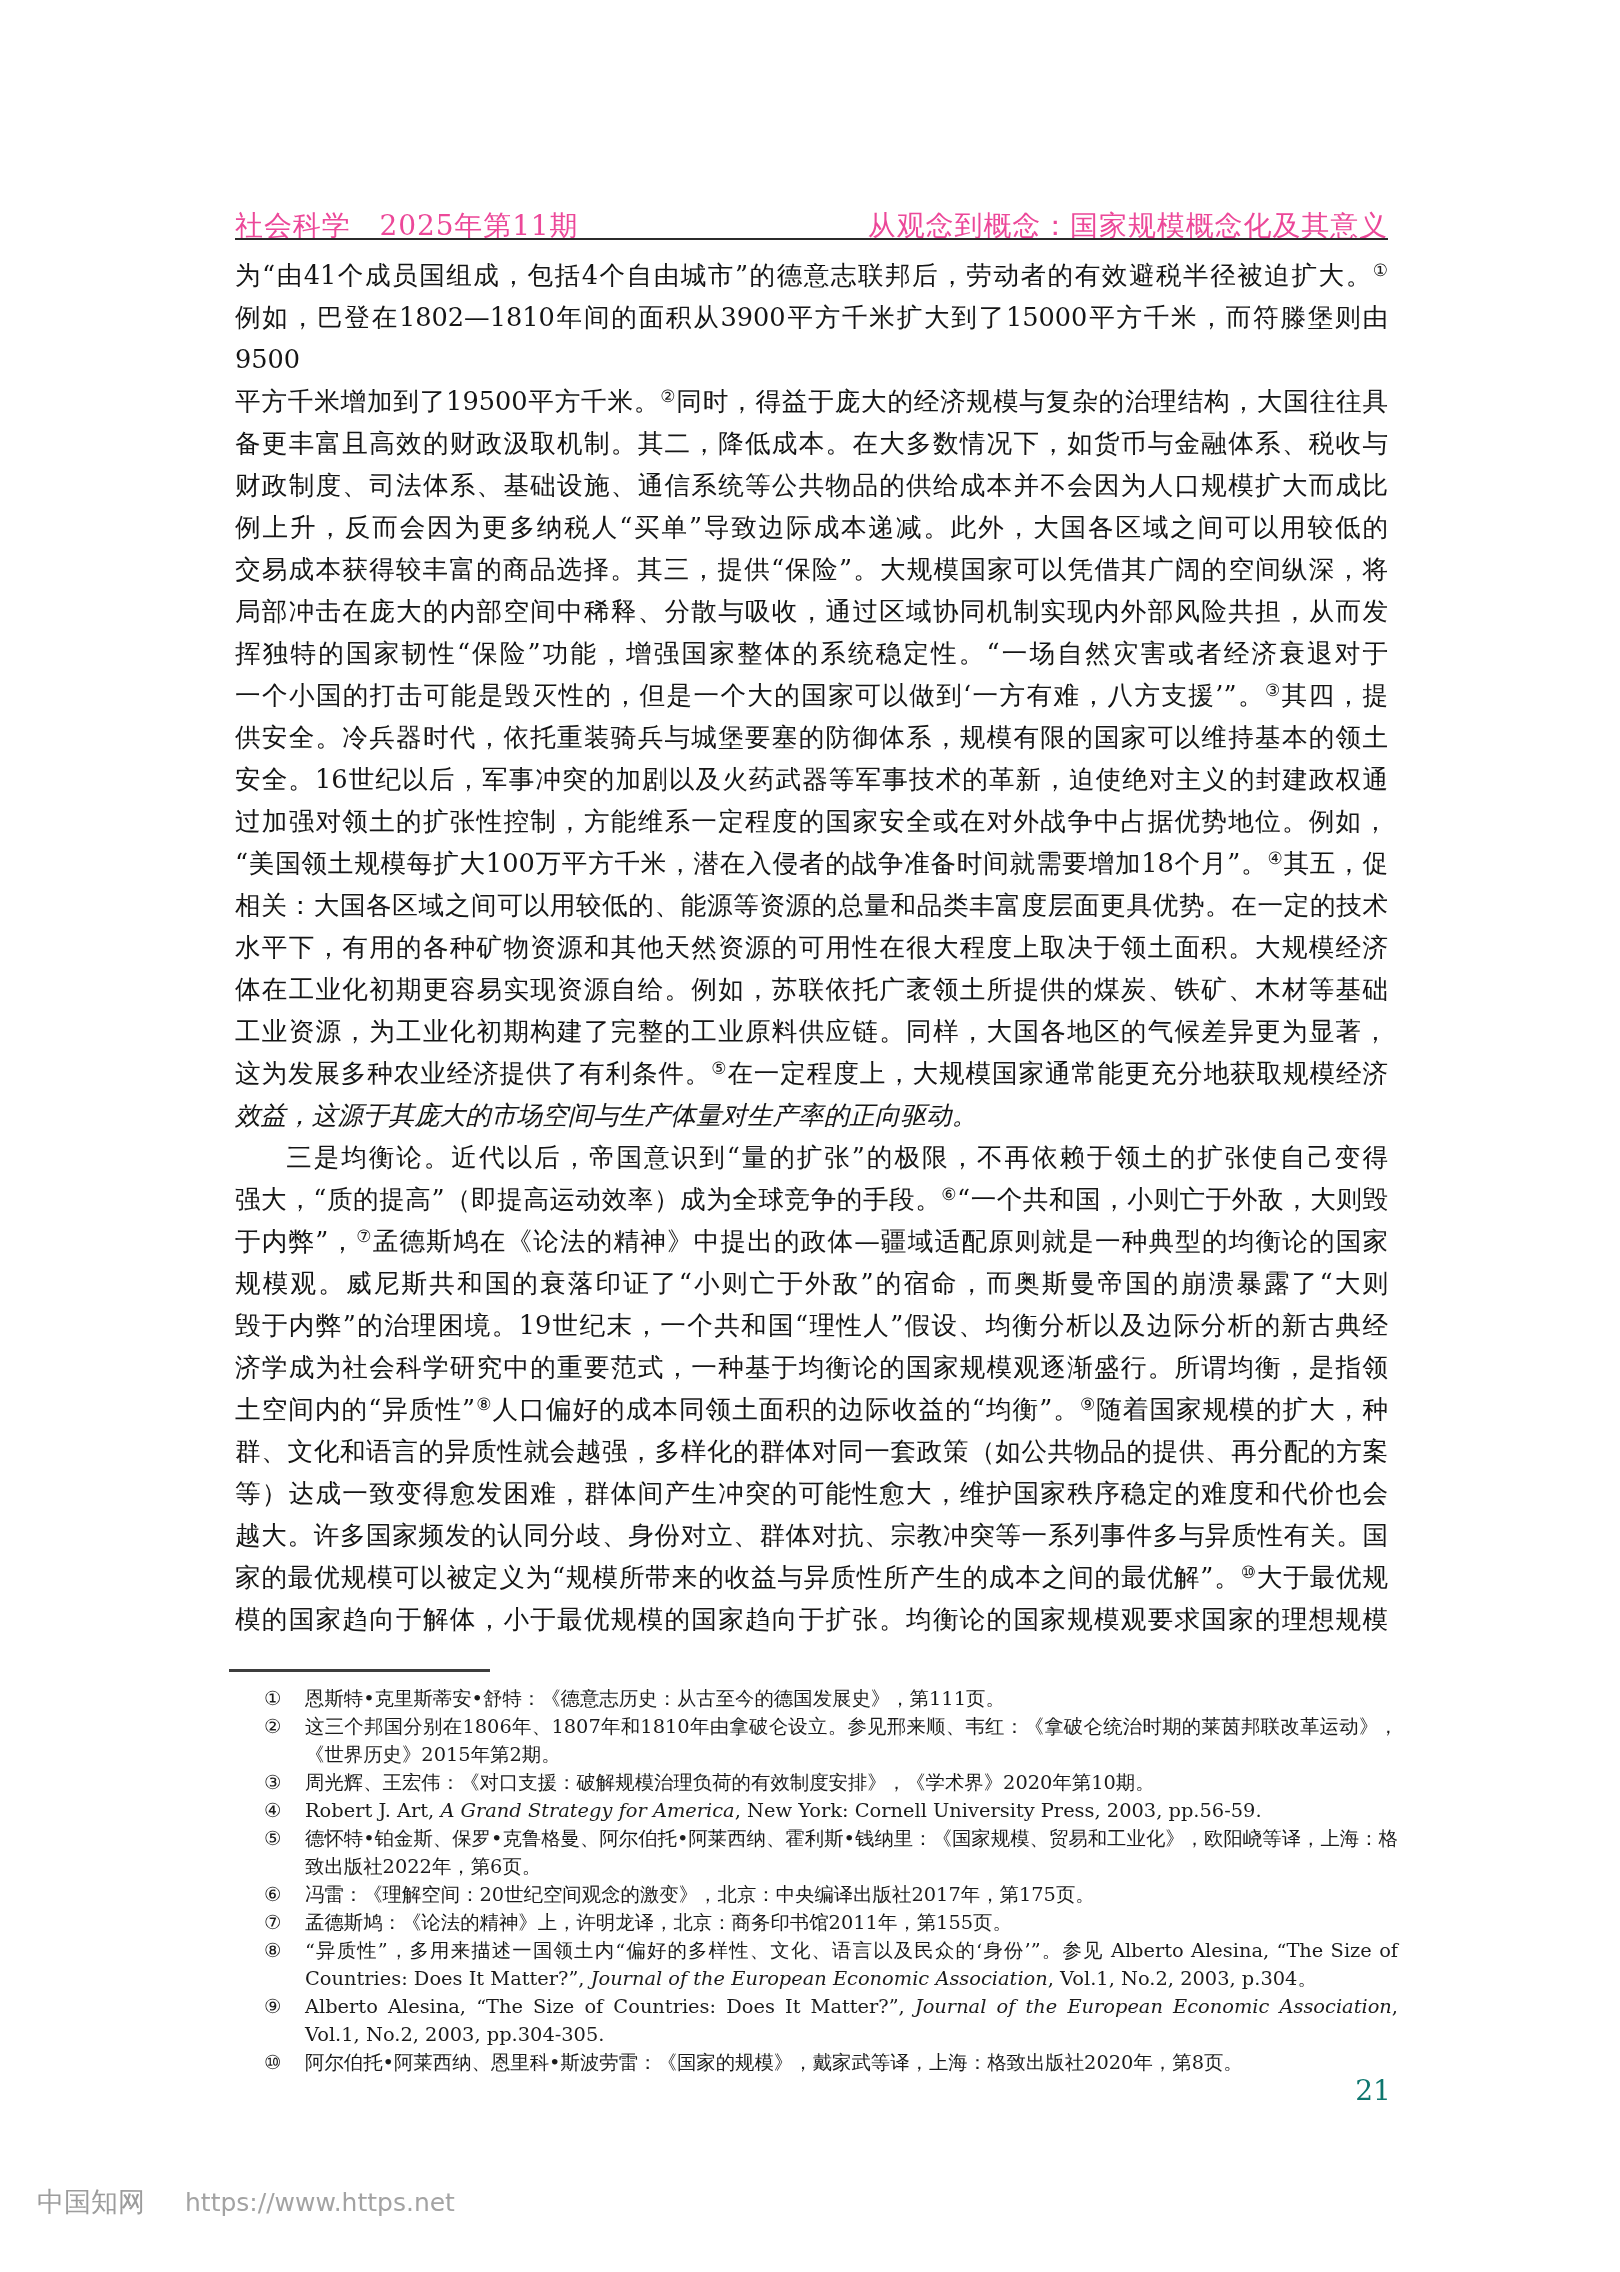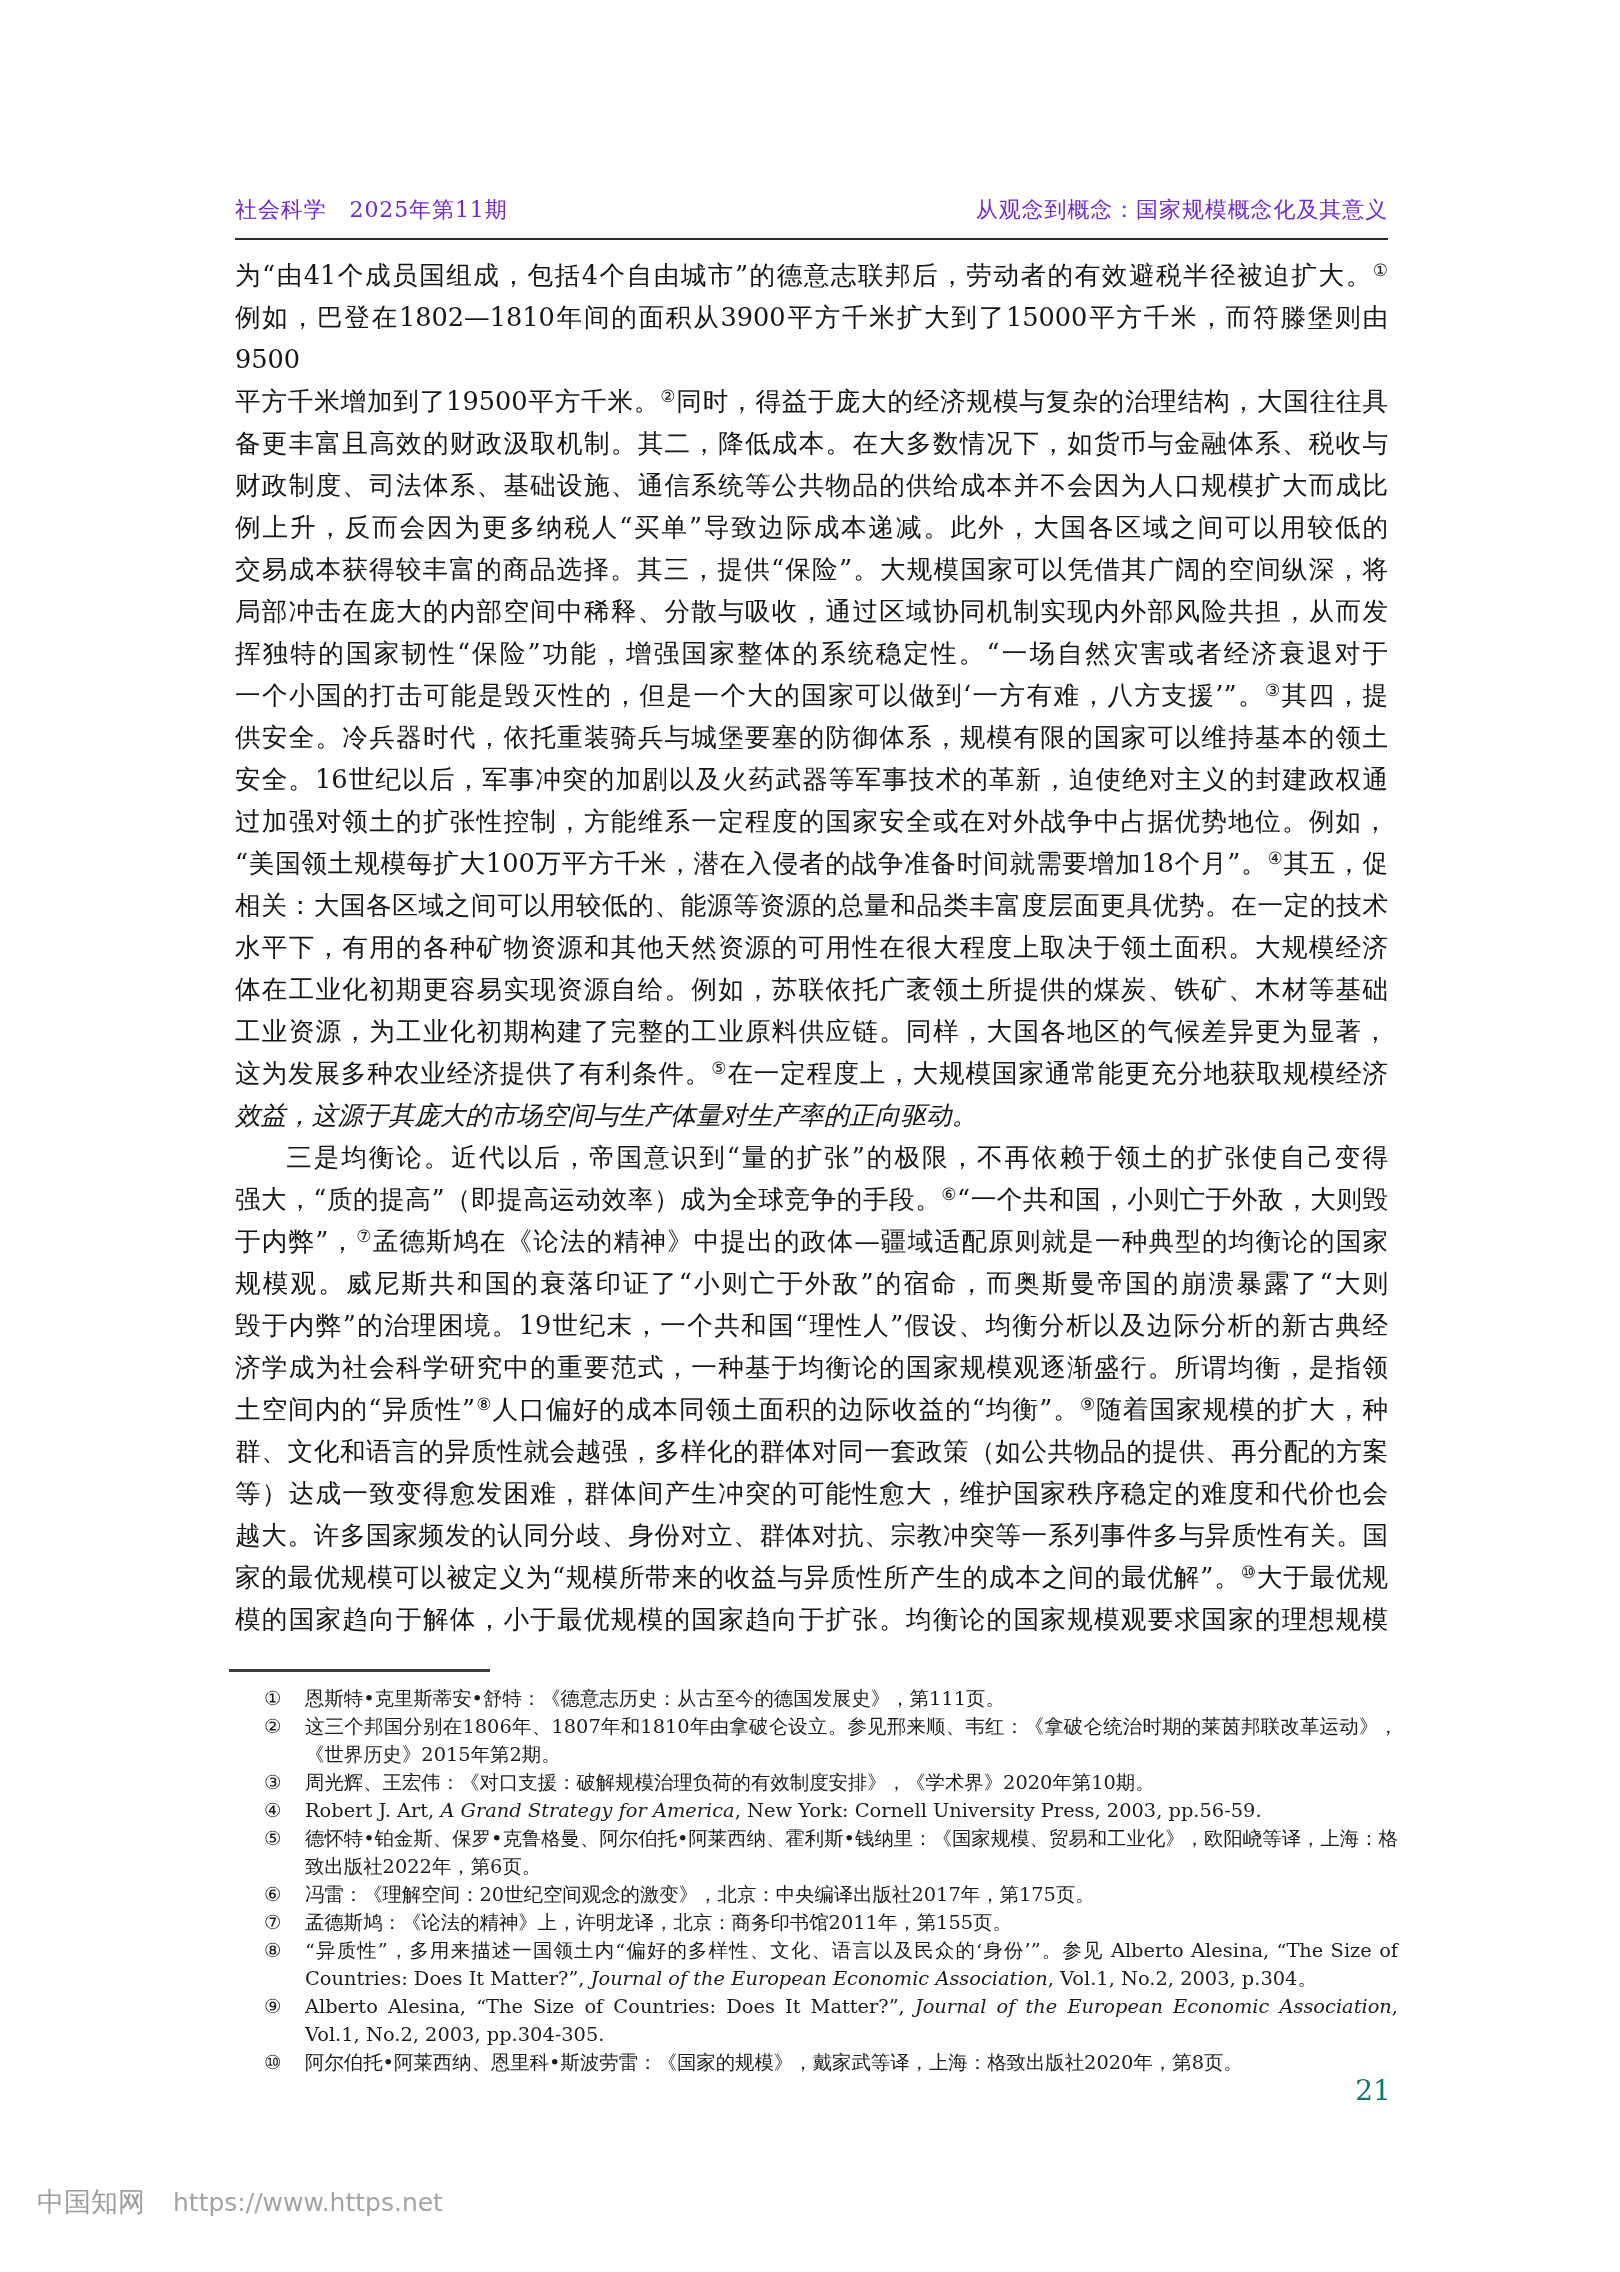--- a/index.html
+++ b/index.html
@@ -1,44 +1,44 @@
 <!DOCTYPE html>
 <html style="font-size:14px"><head>
 <meta charset="utf-8">
 <style>
   html,body{margin:0;padding:0;background:#fff;}
   .page{
     position:relative;width:1620px;height:2273px;background:#ffffff;
     font-family:"DejaVu Serif","Liberation Serif",serif;color:#1c1c1c;overflow:hidden;
   }
   .header{
-    position:absolute;left:235px;top:195px;width:1153px;
+    position:absolute;left:235px;top:207px;width:1153px;
     display:flex;justify-content:space-between;align-items:baseline;
-    font-size:22px;letter-spacing:0.9px;color:#6d28d9;
+    font-size:28px;letter-spacing:0.9px;color:#ec4899;
   }
   .header-rule{position:absolute;left:235px;top:238px;width:1153px;height:1.8px;background:#2b2b2b;}
   .body-text{
     position:absolute;left:235px;top:254px;width:1153px;
     font-size:25.6px;line-height:42px;color:#151515;
   }
   .line{text-align:justify;text-align-last:justify;}
   .line.endline{text-align-last:left;font-style:italic;}
   .line.indent{text-indent:2em;}
   .body-text sup{font-size:17px;line-height:0;vertical-align:8px;}
   .footnote-rule{position:absolute;left:229px;top:1669px;width:261px;height:2.6px;background:#3d3d3d;}
   .footnotes{
     position:absolute;left:264px;top:1685px;width:1134px;
     font-size:19.4px;line-height:28px;color:#1b1b1b;
   }
   .fn{position:relative;padding-left:41px;text-align:justify;}
   .fn-num{position:absolute;left:0;top:0;}
   .fn em{font-style:italic;}
   .page-number{position:absolute;left:1329px;top:2074px;width:88px;text-align:center;font-size:28px;color:#0f766e;}
   .footer{
-    position:absolute;left:37px;top:2184px;display:flex;align-items:baseline;gap:28px;
+    position:absolute;left:37px;top:2184px;display:flex;align-items:baseline;gap:40px;
     font-family:"DejaVu Sans","Liberation Sans",sans-serif;
   }
   .footer .brand{font-size:27px;color:#9c9c9c;}
   .footer .url{font-size:25px;color:#a3a3a3;}
 </style>
 </head>
 <body>
 
 <div class="page">
 

